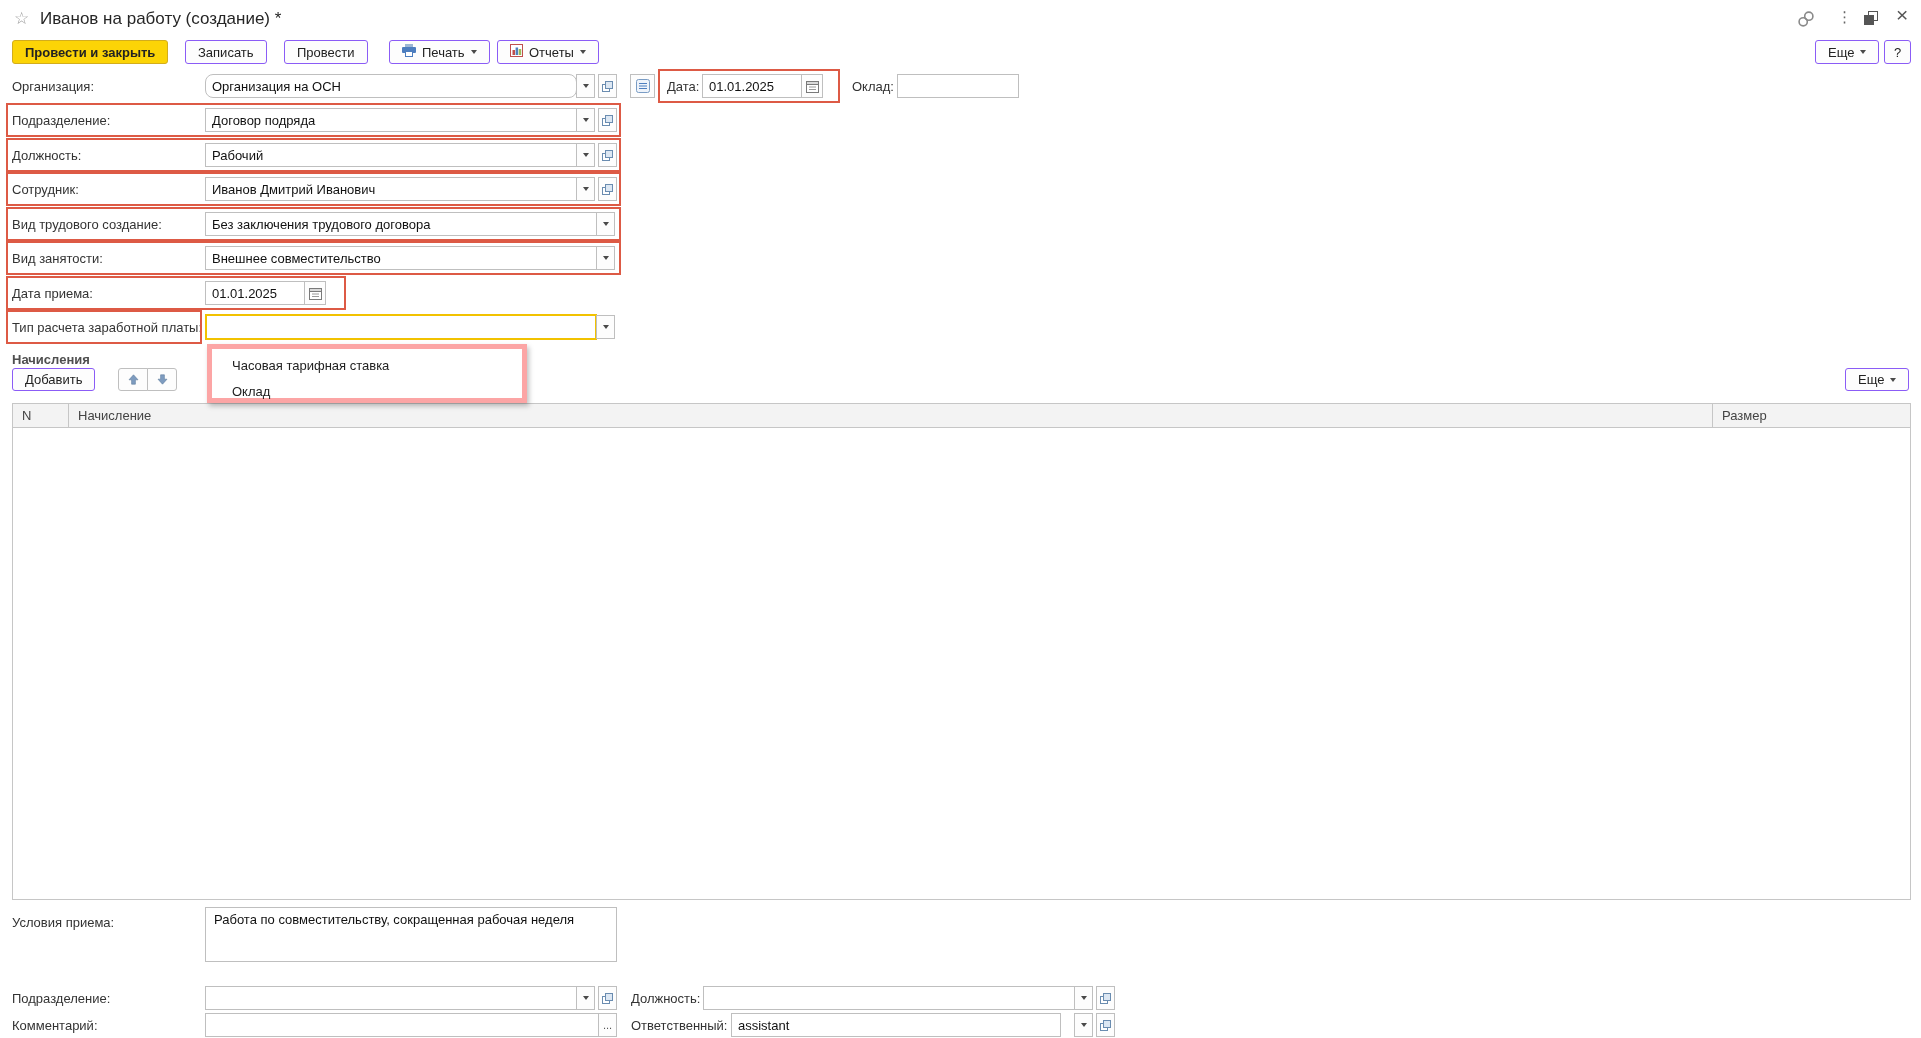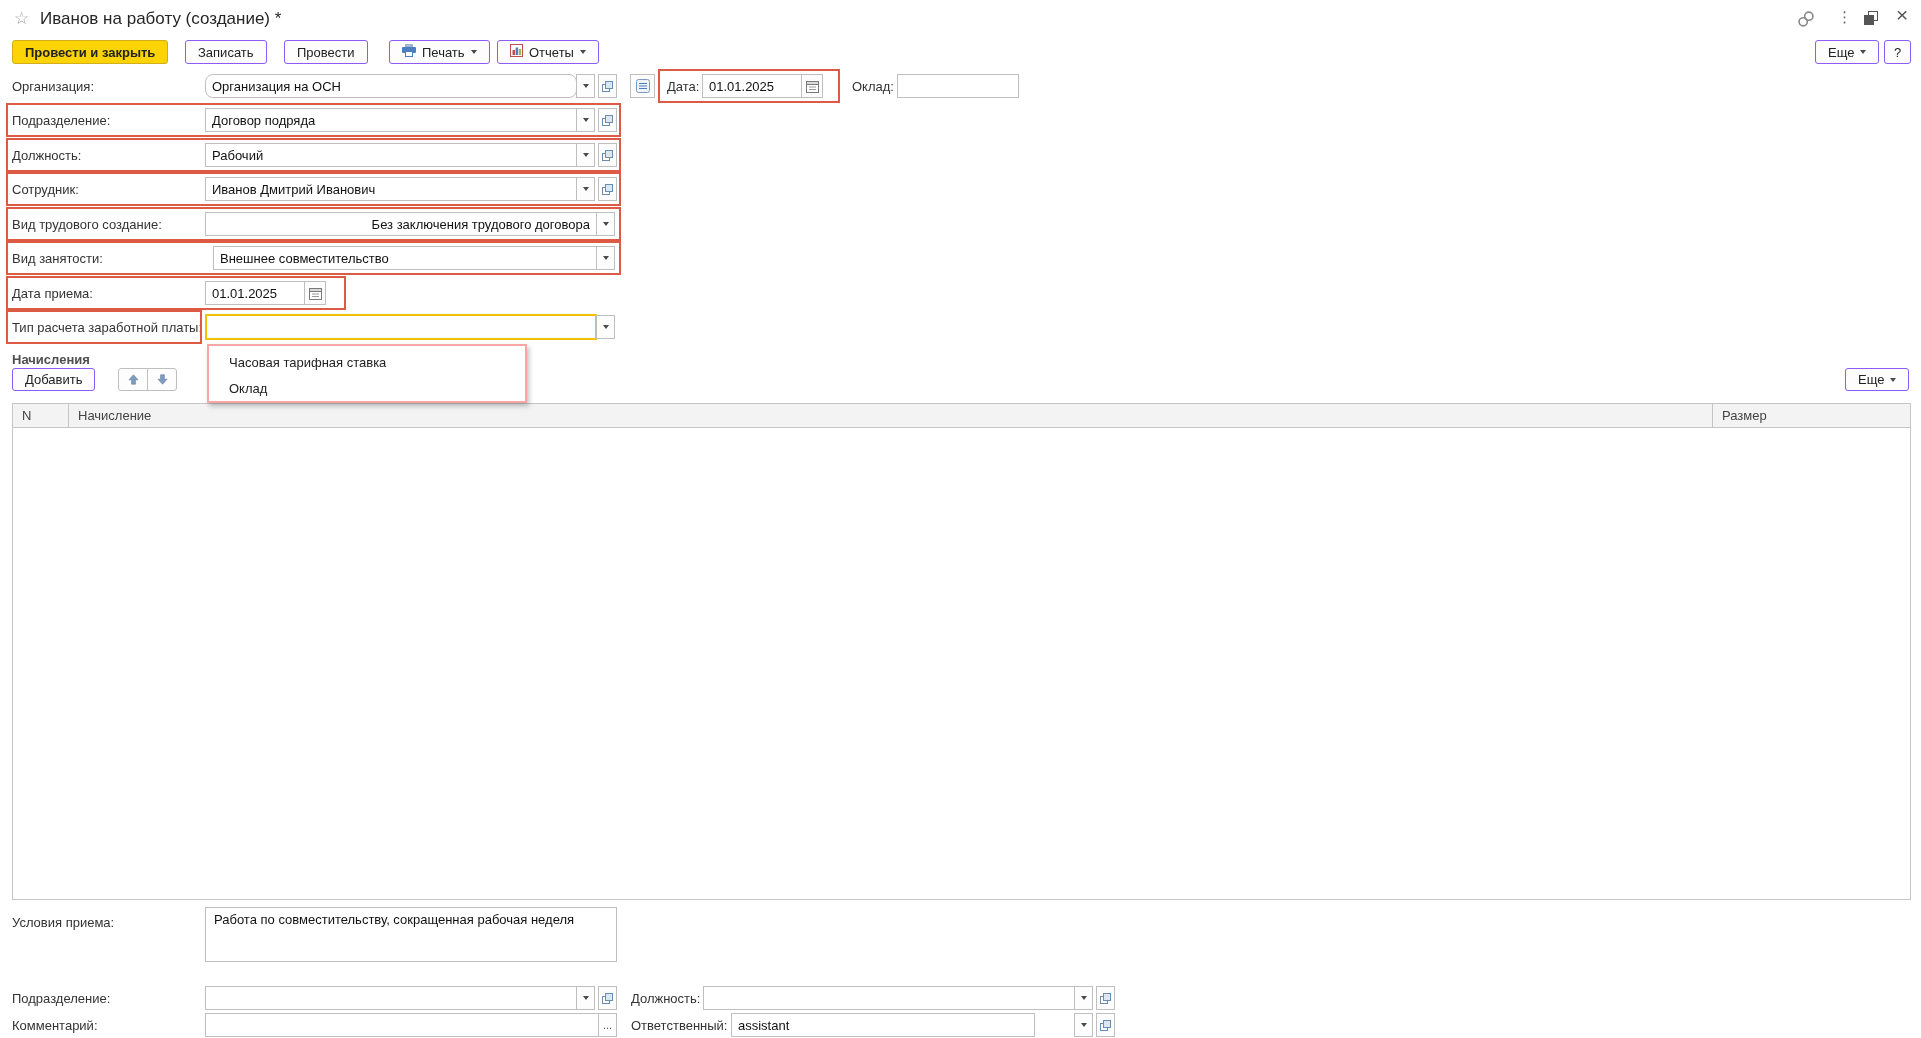--- a/index.html
+++ b/index.html
@@ -19,21 +19,21 @@
   .flabel{position:absolute;height:24px;display:flex;align-items:center;color:#333;white-space:nowrap}
   .field{position:absolute;height:24px;border:1px solid #bfbfbf;background:#fff;padding:0 6px;
          font-family:"Liberation Sans",sans-serif;font-size:13px;color:#111;outline:none}
   .fbtn{position:absolute;height:24px;width:19px;border:1px solid #bfbfbf;background:#fdfdfd;
         display:flex;align-items:center;justify-content:center;cursor:pointer}
   .yellowfield{border:2px solid #f2c200}
   .redbox{position:absolute;border:2px solid #dd5a45;pointer-events:none;z-index:3}
 
   
   .popup{position:absolute;left:207px;top:344px;width:320px;height:59px;background:#fff;
-         border:2px solid #fca5a5;box-shadow:2px 3px 5px rgba(0,0,0,.25);z-index:10;padding-top:3px}
+         border:5px solid #fca5a5;box-shadow:2px 3px 5px rgba(0,0,0,.25);z-index:10;padding-top:3px}
   .popup .item{height:26px;display:flex;align-items:center;padding-left:20px;cursor:pointer;color:#222}
 
   
   .grid{position:absolute;left:12px;top:403px;width:1899px;height:497px;border:1px solid #c6c6c6;background:#fff;display:flex;flex-direction:column}
   .grid-head{height:24px;background:#f3f3f3;border-bottom:1px solid #c6c6c6;display:flex;color:#444}
   .th{display:flex;align-items:center;padding:0 9px;border-right:1px solid #c6c6c6;height:100%}
   .th:last-child{border-right:none}
   .grid-body{flex:1;background:#fff}
 
   .section-title{position:absolute;font-weight:bold;color:#4f4f4f}
@@ -165,28 +165,28 @@
   </div>
 <div class="fbtn" style="left:598px;top:177px">
   <svg width="11" height="11" viewBox="0 0 11 11">
     <rect x="0.5" y="3.5" width="7" height="7" fill="#fff" stroke="#6a8cb0"></rect>
     <rect x="3.5" y="0.5" width="7" height="7" fill="#dce7f3" stroke="#6a8cb0"></rect>
   </svg>
 </div>
 <div class="redbox" style="left:6px;top:172px;width:615px;height:34px"></div>
 
 <label class="flabel" style="left:12px;top:212px">Вид трудового создание:</label>
-<input class="field" style="left: 205px; top: 212px; width: 392px; text-align: right;" value="Без заключения трудового договора">
+<input class="field" style="left: 205px; top: 212px; width: 392px;" value="Без заключения трудового договора">
 <div class="fbtn" style="left:596px;top:212px">
     <span class="caret"></span>
   </div>
 <div class="redbox" style="left:6px;top:207px;width:615px;height:34px"></div>
 
 <label class="flabel" style="left:12px;top:246px">Вид занятости:</label>
-<input class="field" style="left: 205px; top: 246px; width: 392px; margin-left: 8px;" value="Внешнее совместительство">
+<input class="field" style="left: 205px; top: 246px; width: 392px;" value="Внешнее совместительство">
 <div class="fbtn" style="left:596px;top:246px">
     <span class="caret"></span>
   </div>
 <div class="redbox" style="left:6px;top:241px;width:615px;height:34px"></div>
 
 <label class="flabel" style="left:12px;top:281px">Дата приема:</label>
 <input class="field" style="left: 205px; top: 281px; width: 100px;" value="01.01.2025">
 <div class="fbtn" style="left:304px;top:281px;width:22px">
   <svg width="13" height="13" viewBox="0 0 13 13">
     <rect x="0.5" y="1.5" width="12" height="11" fill="#fff" stroke="#7a7a7a"></rect>
@@ -263,21 +263,21 @@
     <rect x="0.5" y="3.5" width="7" height="7" fill="#fff" stroke="#6a8cb0"></rect>
     <rect x="3.5" y="0.5" width="7" height="7" fill="#dce7f3" stroke="#6a8cb0"></rect>
   </svg>
 </div>
 
 <label class="flabel" style="left:12px;top:1013px">Комментарий:</label>
 <input class="field" style="left: 205px; top: 1013px; width: 394px;" value="">
 <div class="fbtn" style="left:598px;top:1013px;font-size:11px;color:#555">...</div>
 
 <label class="flabel" style="left:631px;top:1013px">Ответственный:</label>
-<input class="field" style="left: 731px; top: 1013px; width: 304px;" value="assistant">
+<input class="field" style="left: 731px; top: 1013px; width: 330px;" value="assistant">
 <div class="fbtn" style="left:1074px;top:1013px">
     <span class="caret"></span>
   </div>
 <div class="fbtn" style="left:1096px;top:1013px">
   <svg width="11" height="11" viewBox="0 0 11 11">
     <rect x="0.5" y="3.5" width="7" height="7" fill="#fff" stroke="#6a8cb0"></rect>
     <rect x="3.5" y="0.5" width="7" height="7" fill="#dce7f3" stroke="#6a8cb0"></rect>
   </svg>
 </div>
 

